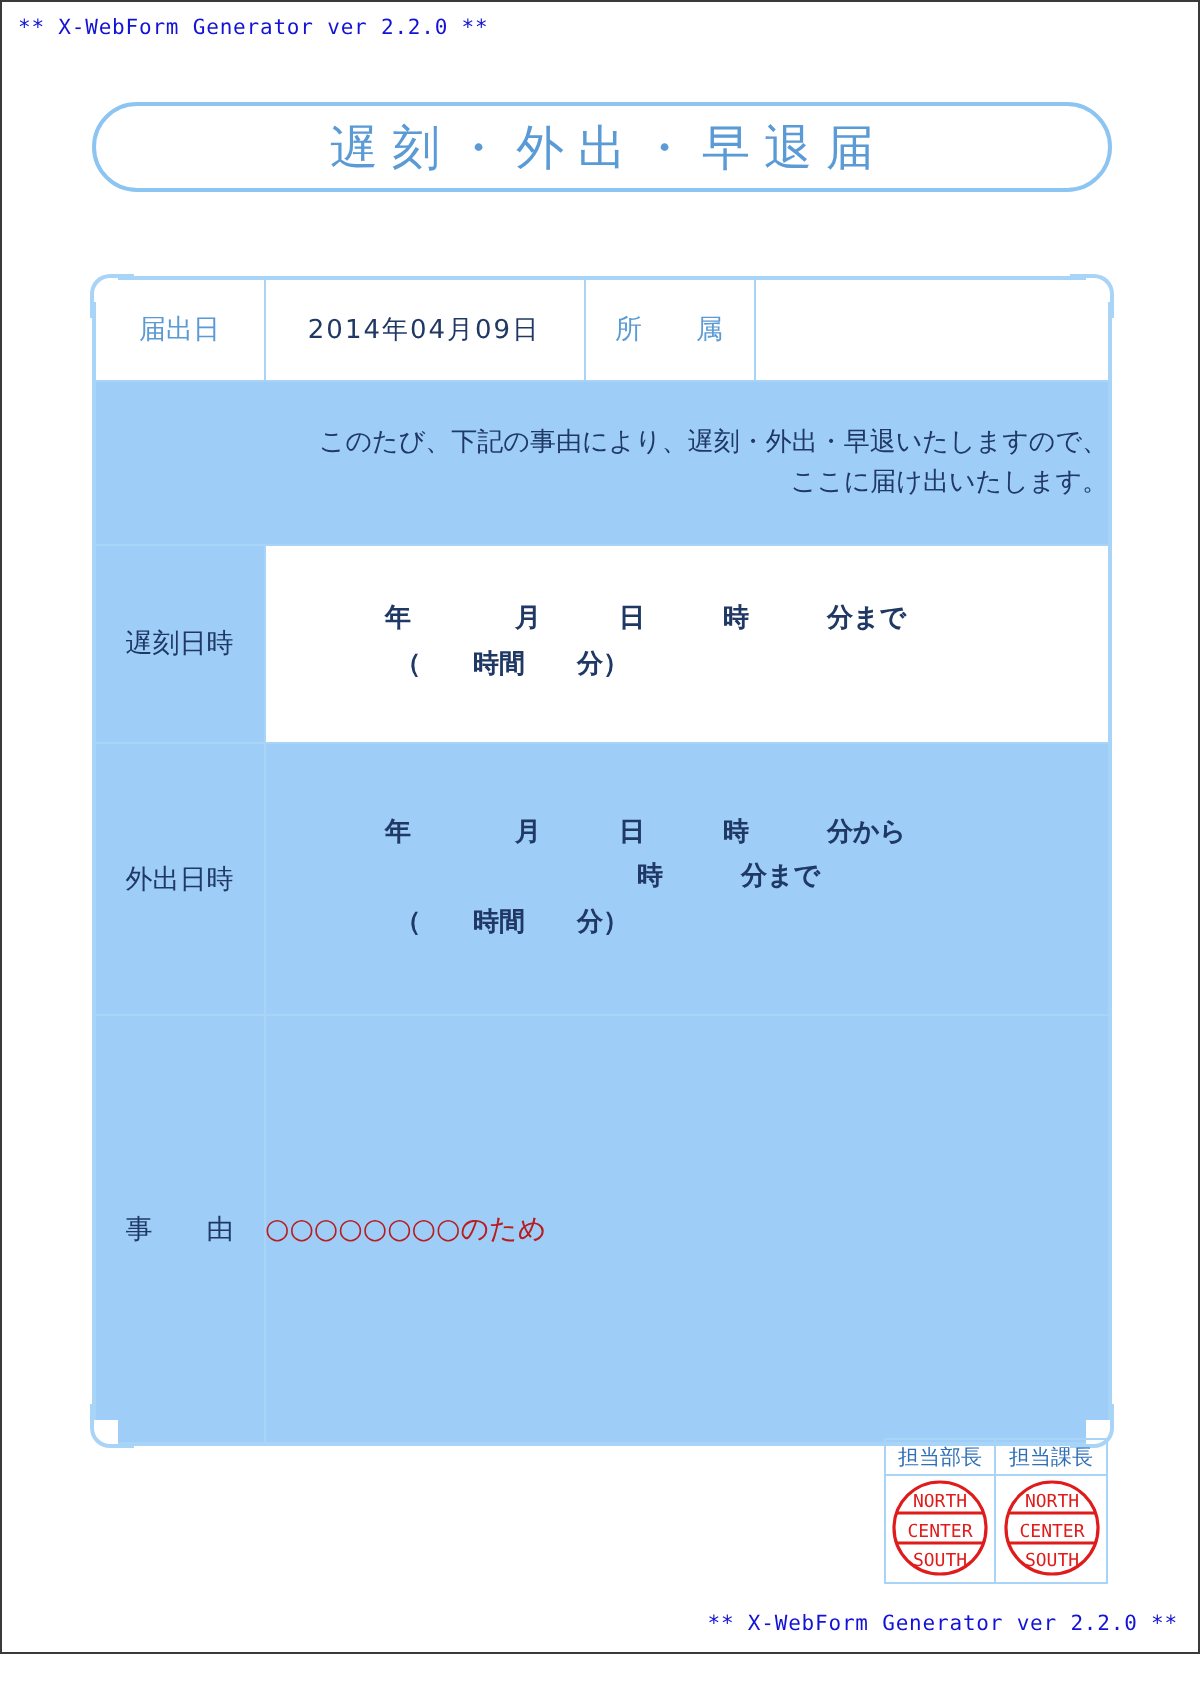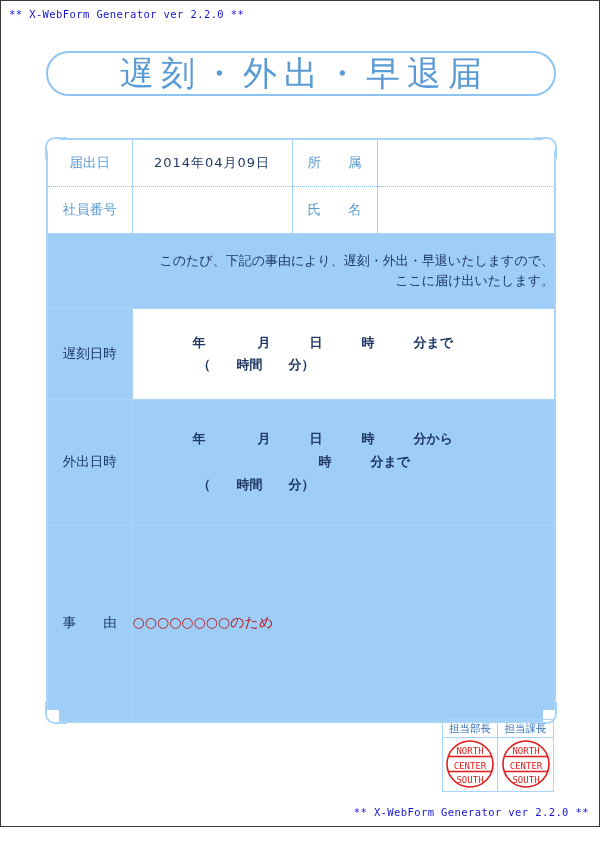--- a/index.html
+++ b/index.html
@@ -39,21 +39,21 @@
     height: 45px;
     box-sizing: border-box;
     border: 2px solid #8cc4f2;
     border-radius: 24px;
     display: flex;
     align-items: center;
     justify-content: center;
     background: #ffffff;
   }
   .title-text {
-    font-size: 34px;
+    font-size: 24px;
     color: #5b9bd5;
     letter-spacing: 7px;
     text-indent: 7px;
     font-weight: normal;
     white-space: nowrap;
   }
 
   
   .table-wrap {
     position: absolute;
@@ -203,26 +203,20 @@
         <col style="width:160px">
         <col style="width:85px">
         <col>
       </colgroup>
       <tbody>
         <tr>
           <td class="lbl cellpad dotted-bottom" style="height:32px">届出日</td>
           <td class="date-val cellpad dotted-bottom">2014年04月09日</td>
           <td class="lbl cellpad dotted-bottom">所　　属</td>
           <td class="cellpad dotted-bottom"></td>
-        </tr>
-        <tr>
-          <td class="lbl cellpad dotted-top" style="height:32px">社員番号</td>
-          <td class="cellpad dotted-top"></td>
-          <td class="lbl cellpad dotted-top">氏　　名</td>
-          <td class="cellpad dotted-top"></td>
         </tr>
 
         <tr>
           <td class="statement-cell" colspan="4" style="height:52px">
             <div>このたび、下記の事由により、遅刻・外出・早退いたしますので、</div>
             <div>ここに届け出いたします。</div>
           </td>
         </tr>
 
         <tr>

